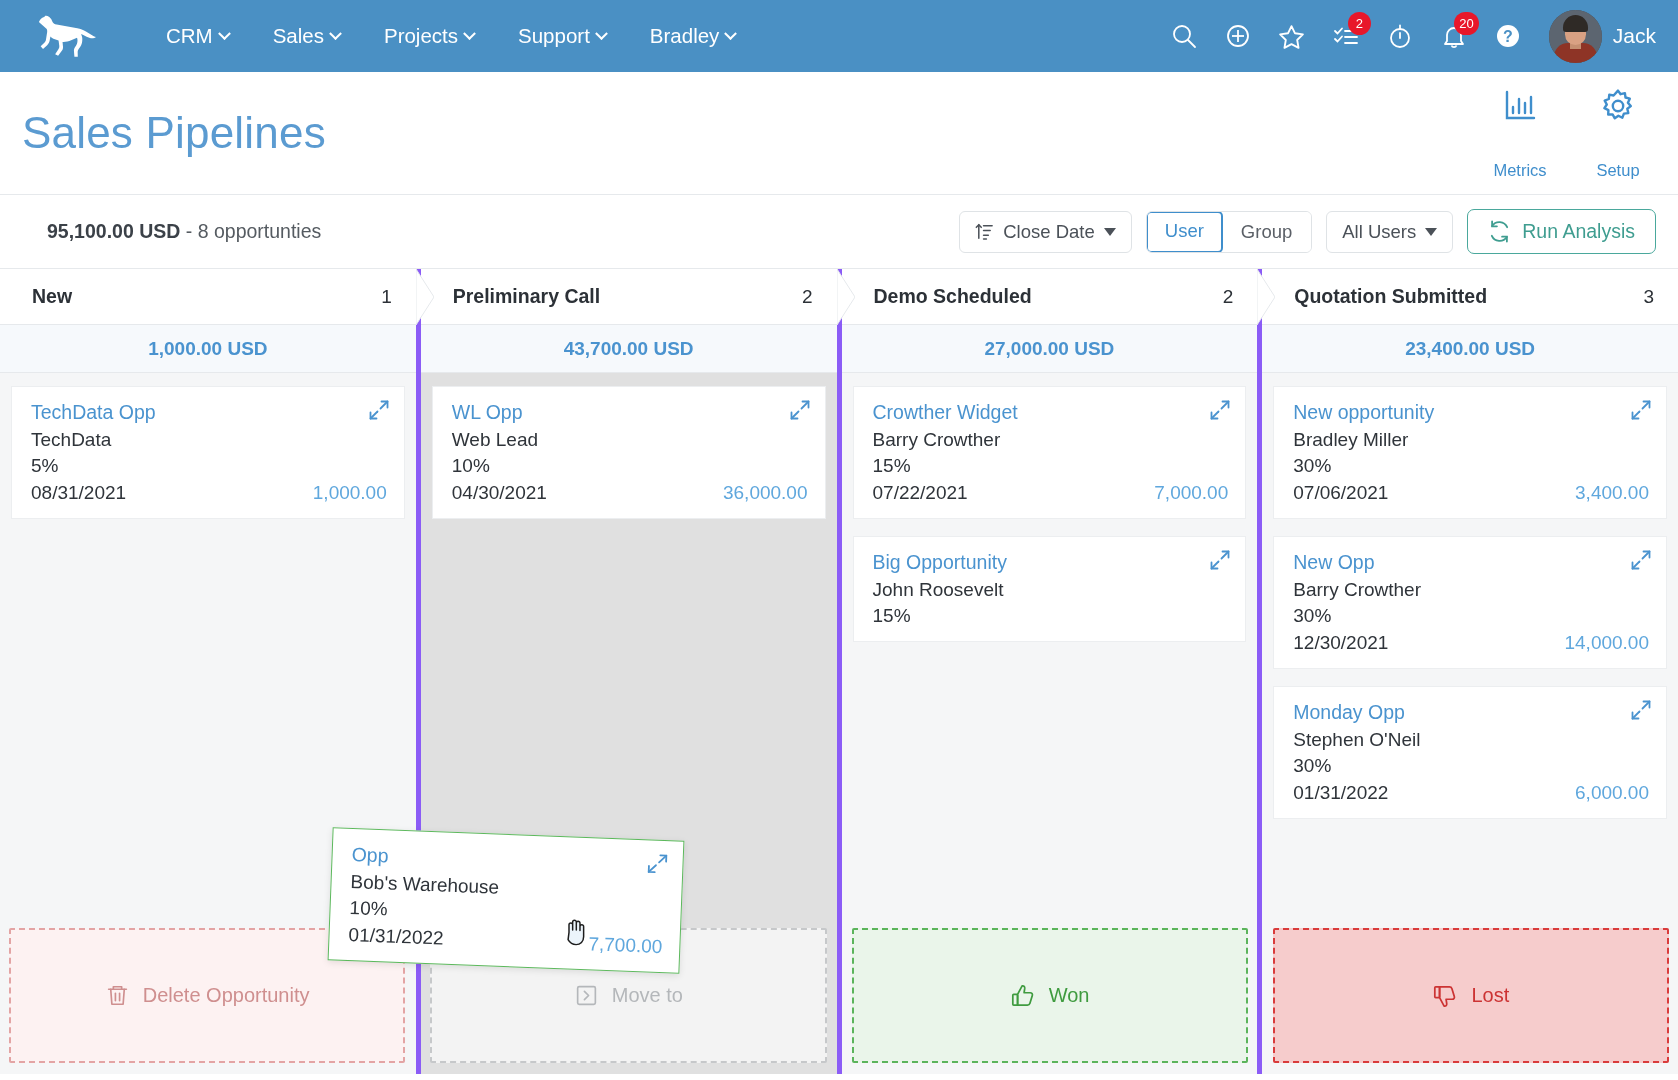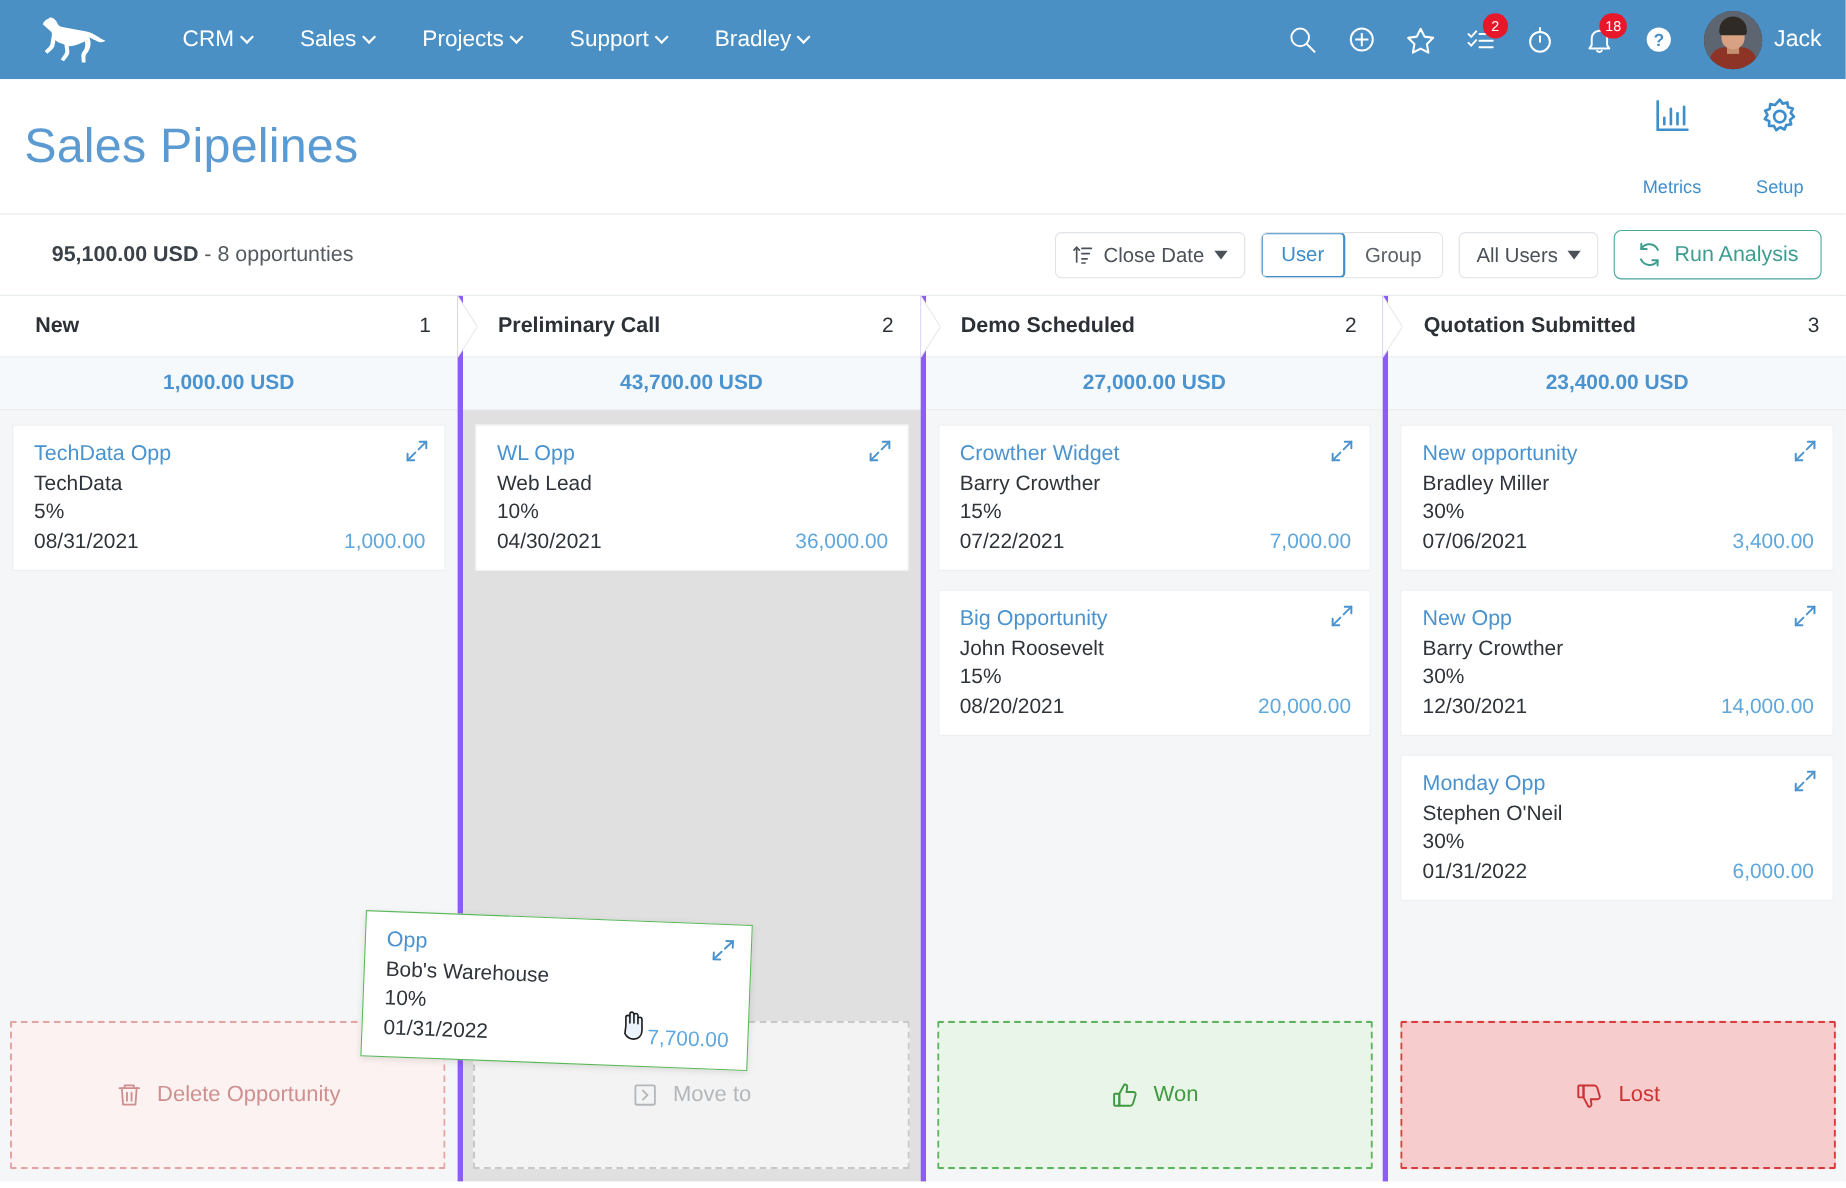--- a/index.html
+++ b/index.html
@@ -344,21 +344,21 @@
         <circle cx="14" cy="16" r="9"></circle>
           <line x1="14" y1="11" x2="14" y2="16"></line>
           <line x1="14" y1="3.5" x2="14" y2="7"></line>
       </svg>
     </div>
     <div class="nav-icon">
       <svg width="28" height="28" viewBox="0 0 28 28" fill="none" stroke="#ffffff" stroke-width="1.8" stroke-linejoin="round">
         <path d="M7 19V13a7 7 0 0114 0v6l2 3H5z"></path>
           <path d="M11.5 23.5a2.7 2.7 0 005 0"></path>
       </svg>
-      <span class="badge">18</span>
+      <span class="badge">20</span>
     </div>
     <div class="nav-icon">
       <svg width="26" height="26" viewBox="0 0 26 26">
         <circle cx="13" cy="13" r="11" fill="#ffffff"></circle>
         <text x="13" y="19" font-size="16" font-weight="bold" text-anchor="middle" fill="#4a90c4" font-family="Liberation Sans, sans-serif">?</text>
       </svg>
     </div>
     <div class="avatar">
       <div class="av-bg"></div>
         <div class="av-body"></div>
@@ -514,24 +514,20 @@
           <polyline points="13.5,2.5 19.5,2.5 19.5,8.5"></polyline>
             <line x1="19.5" y1="2.5" x2="12.5" y2="9.5"></line>
           <polyline points="8.5,19.5 2.5,19.5 2.5,13.5"></polyline>
             <line x1="2.5" y1="19.5" x2="9.5" y2="12.5"></line>
         </svg>
       </div>
       <div class="card">
         <div class="card-title">Big Opportunity</div>
         <div class="card-line">John Roosevelt</div>
         <div class="card-line">15%</div>
-        <div class="card-foot">
-          <span class="card-date">08/20/2021</span>
-          <span class="card-amount">20,000.00</span>
-        </div>
         <svg class="expand-icon" viewBox="0 0 22 22" fill="none" stroke="#4a93cf" stroke-width="1.8" stroke-linecap="round" stroke-linejoin="round">
           <polyline points="13.5,2.5 19.5,2.5 19.5,8.5"></polyline>
             <line x1="19.5" y1="2.5" x2="12.5" y2="9.5"></line>
           <polyline points="8.5,19.5 2.5,19.5 2.5,13.5"></polyline>
             <line x1="2.5" y1="19.5" x2="9.5" y2="12.5"></line>
         </svg>
       </div>
     </div>
   </div>
 

